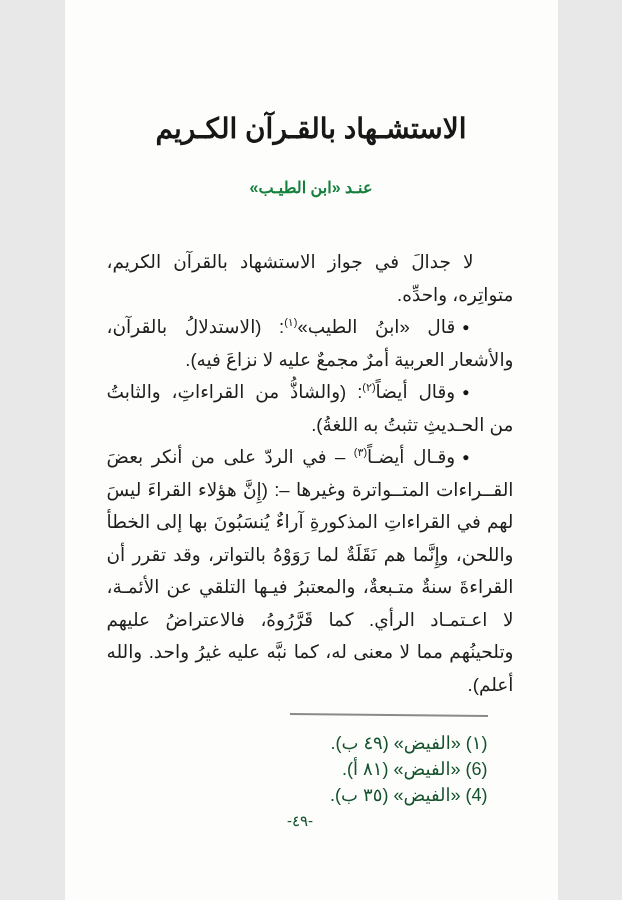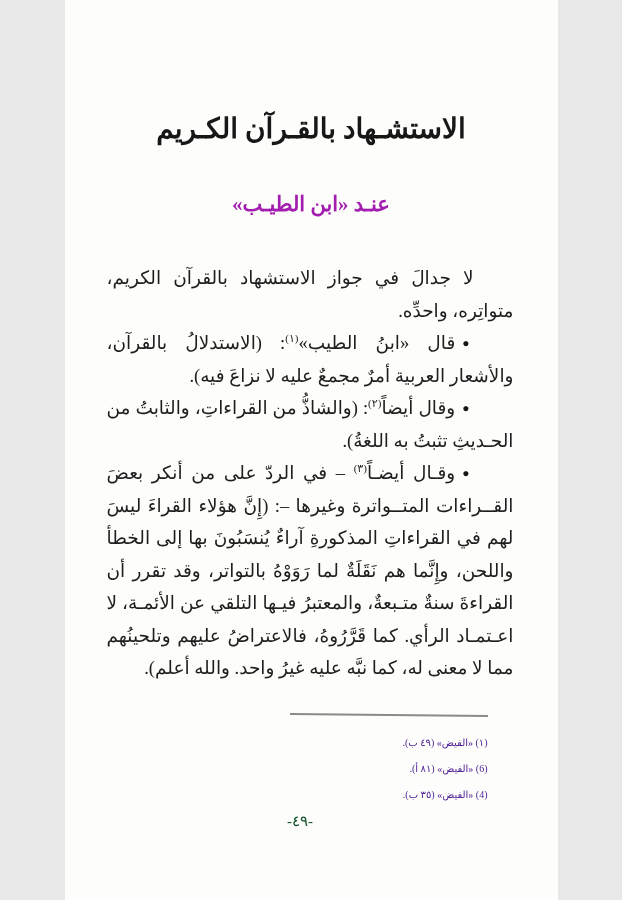--- a/index.html
+++ b/index.html
@@ -8,39 +8,39 @@
     background: #e8e8e8;
   }
   .page {
     position: relative;
     width: 493px;
     height: 900px;
     margin: 0 auto;
     background: #fdfdfb;
     overflow: hidden;
     direction: rtl;
-    font-family: Liberation Serif, serif;
+    font-family: Liberation Sans, sans-serif;
     color: #1e1e1e;
   }
   .title-block {
     padding-top: 106px;
     text-align: center;
   }
   .title-line1 {
     font-size: 28px;
     font-weight: bold;
     color: #171717;
     line-height: 46px;
     letter-spacing: 0.5px;
   }
   .title-line2 {
-    font-size: 21px;
+    font-size: 16px;
     font-weight: bold;
-    color: #a21caf;
-    margin-top: 32px;
+    color: #15803d;
+    margin-top: 16px;
     line-height: 40px;
   }
   .body-text {
     margin: 38px 44px 0 42px;
     font-size: 18.5px;
     line-height: 32.5px;
     text-align: justify;
     text-justify: inter-word;
   }
   .para {
@@ -68,23 +68,23 @@
     text-align: right;
   }
   .fn-rule {
     width: 198px;
     height: 1.5px;
     background: #8a8a8a;
     margin: 0 0 14px 0;
     transform: rotate(0.6deg);
   }
   .footnote-line {
-    font-size: 10px;
+    font-size: 18px;
     line-height: 26px;
-    color: #4c1d95;
+    color: #14532d;
   }
   .page-number {
     position: absolute;
     top: 812px;
     left: 0;
     right: 22px;
     text-align: center;
     font-size: 15px;
     color: #14532d;
   }

